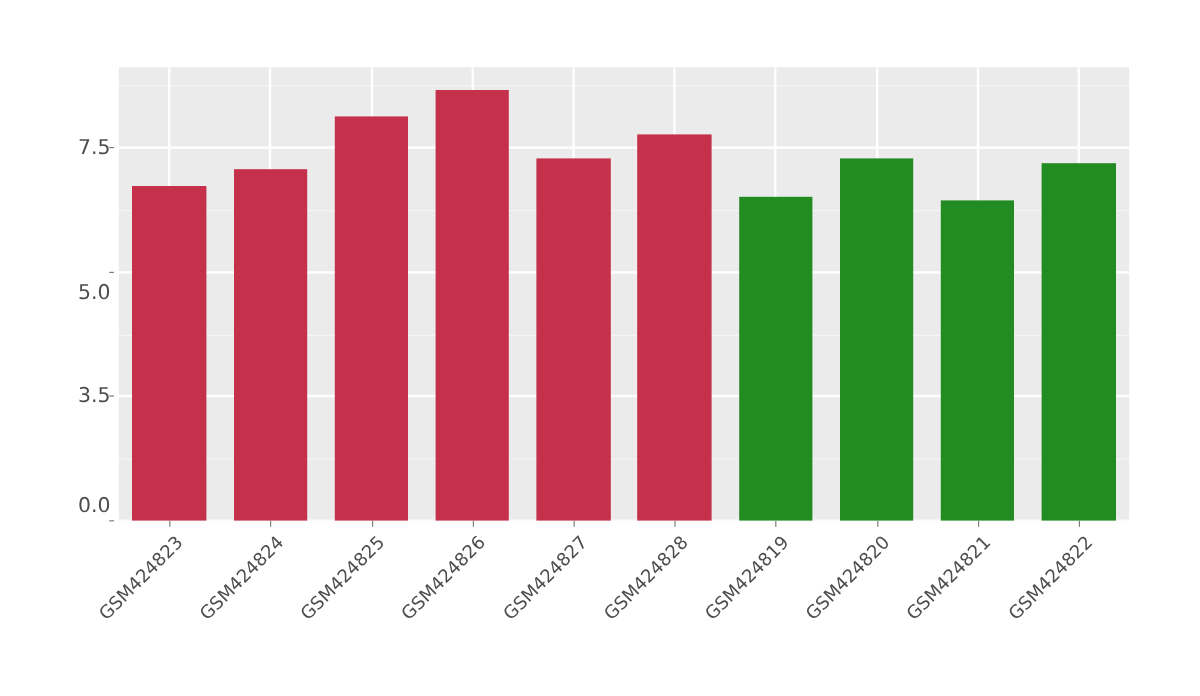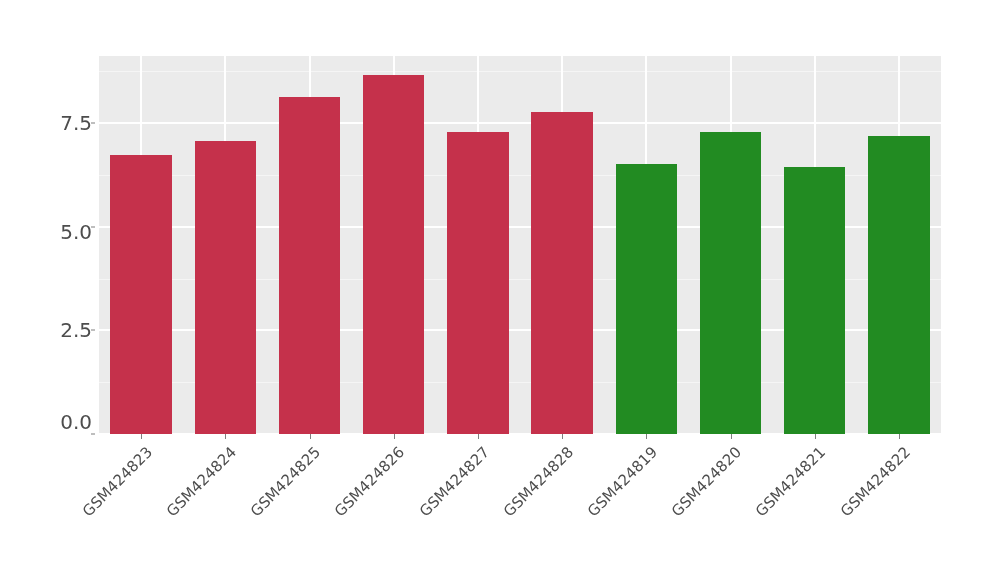--- a/index.html
+++ b/index.html
@@ -37,21 +37,21 @@
     color: #000000;
     letter-spacing: 0.3px;
   }
 
   
   .ytick-label {
     position: absolute;
     right: 0;
     width: 46px;
     text-align: right;
-    font-size: 20px;
+    font-size: 17px;
     color: #4d4d4d;
     transform: translateY(-50%);
     white-space: nowrap;
   }
   #y-ticks {
     position: absolute;
     left: 42px;
     top: 0;
     width: 50px;
     height: 580px;
@@ -139,23 +139,23 @@
 
 <div id="figure">
 
   <div id="y-axis-title">
     
   </div>
 
   <div id="y-ticks">
       <div class="ytick-label" style="top: 422px;">0.0</div>
       <div class="ytick-mark" style="top: 434px;"></div>
-      <div class="ytick-label" style="top: 330.382px;">2.5</div>
+      <div class="ytick-label" style="top: 330.382px;">3.5</div>
       <div class="ytick-mark" style="top: 330.382px;"></div>
-      <div class="ytick-label" style="top: 232px;">5.0</div>
+      <div class="ytick-label" style="top: 244px;">5.0</div>
       <div class="ytick-mark" style="top: 226.763px;"></div>
       <div class="ytick-label" style="top: 123.145px;">7.5</div>
       <div class="ytick-mark" style="top: 123.145px;"></div>
     </div>
 
   <div id="panel">
       <div class="grid-minor-h" style="top: 326.191px;"></div>
       <div class="grid-minor-h" style="top: 222.572px;"></div>
       <div class="grid-minor-h" style="top: 118.954px;"></div>
       <div class="grid-minor-h" style="top: 15.3355px;"></div>

